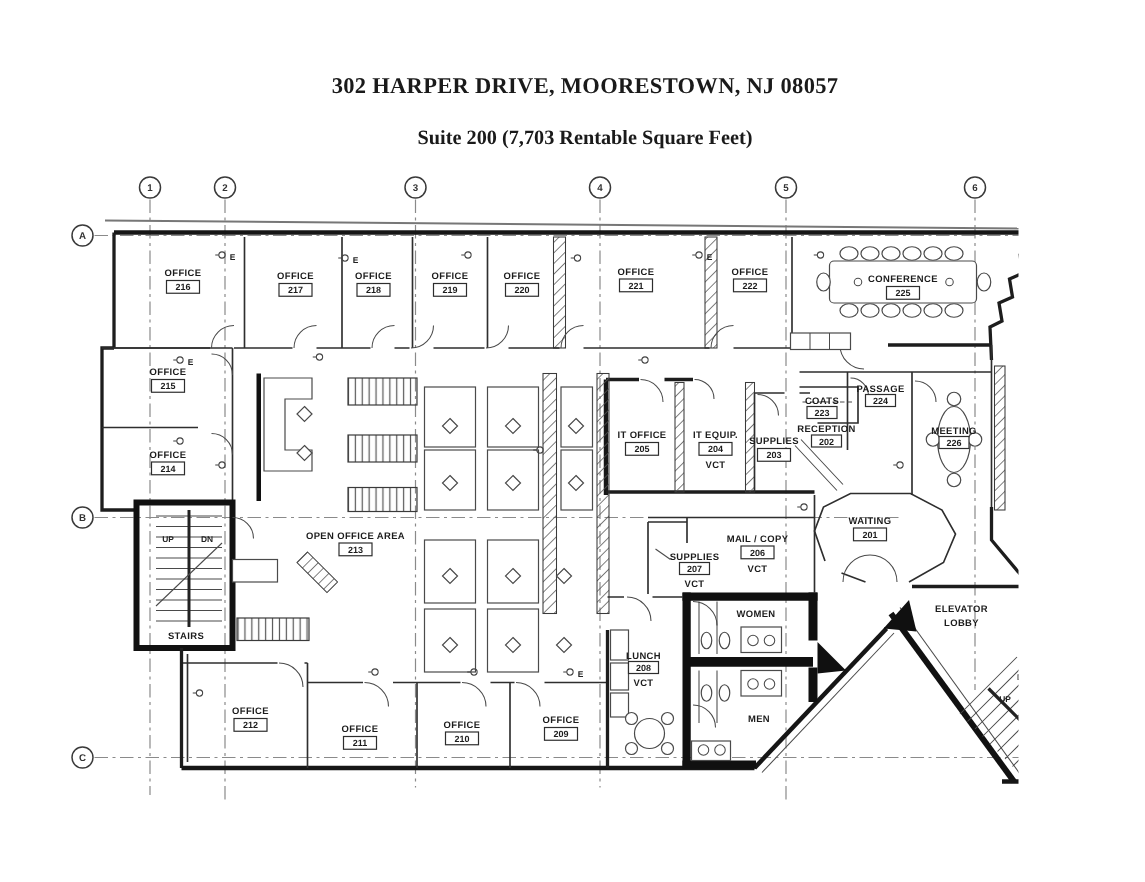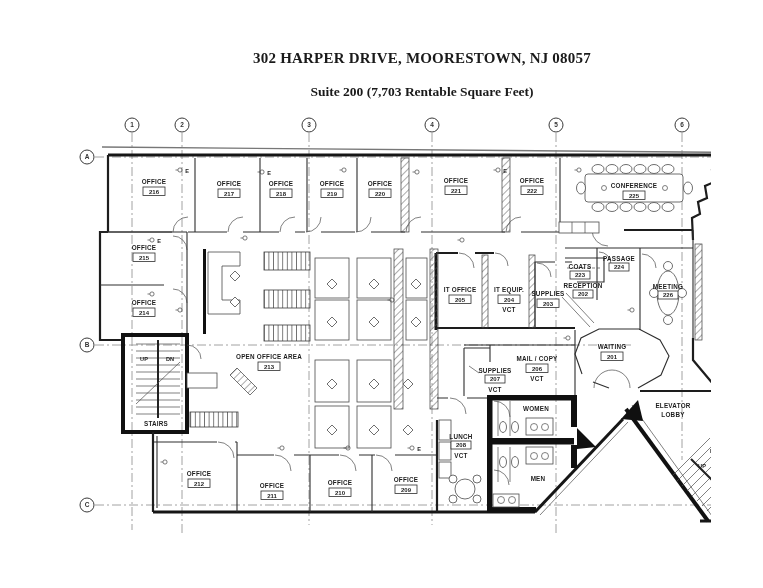--- a/index.html
+++ b/index.html
@@ -1,17 +1,17 @@
 <!DOCTYPE html>
 <html><head>
 <meta charset="utf-8">
 <style>
   html,body{margin:0;padding:0;background:#fff;}
   #stage{position:relative;width:679px;height:588px;background:#fff;overflow:hidden;
-         font-family:"Liberation Sans",sans-serif;margin-left:32px;}
+         font-family:"Liberation Sans",sans-serif;}
   .title{position:absolute;left:0;top:50px;width:780px;text-align:center;
          font-family:"Liberation Serif",serif;font-weight:bold;font-size:15px;color:#1a1a1a;letter-spacing:.2px;}
   .subtitle{position:absolute;left:0;top:84px;width:780px;text-align:center;
          font-family:"Liberation Serif",serif;font-weight:bold;font-size:13.5px;color:#1a1a1a;}
   svg{position:absolute;left:0;top:0;}
   .rn{font:bold 6.3px "Liberation Sans",sans-serif;fill:#1c1c1c;text-anchor:middle;letter-spacing:.25px;}
   .num{font:bold 6px "Liberation Sans",sans-serif;fill:#1c1c1c;text-anchor:middle;}
   .nb{fill:#fff;stroke:#2d2d2d;stroke-width:.8;}
   .gl{font:bold 6.5px "Liberation Sans",sans-serif;fill:#333;text-anchor:middle;}
   .tiny{font:bold 5.6px "Liberation Sans",sans-serif;fill:#222;text-anchor:middle;}

